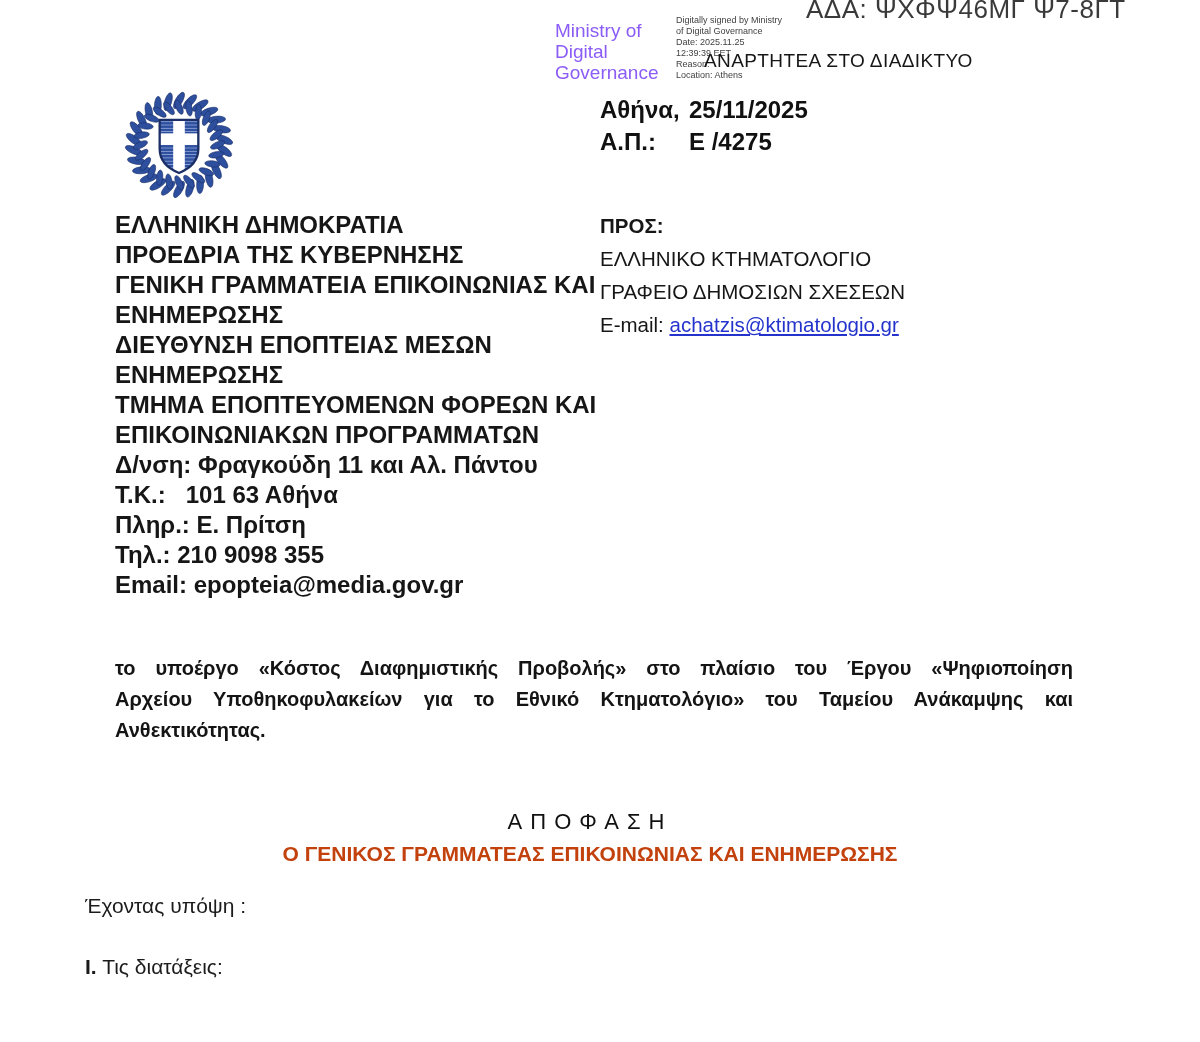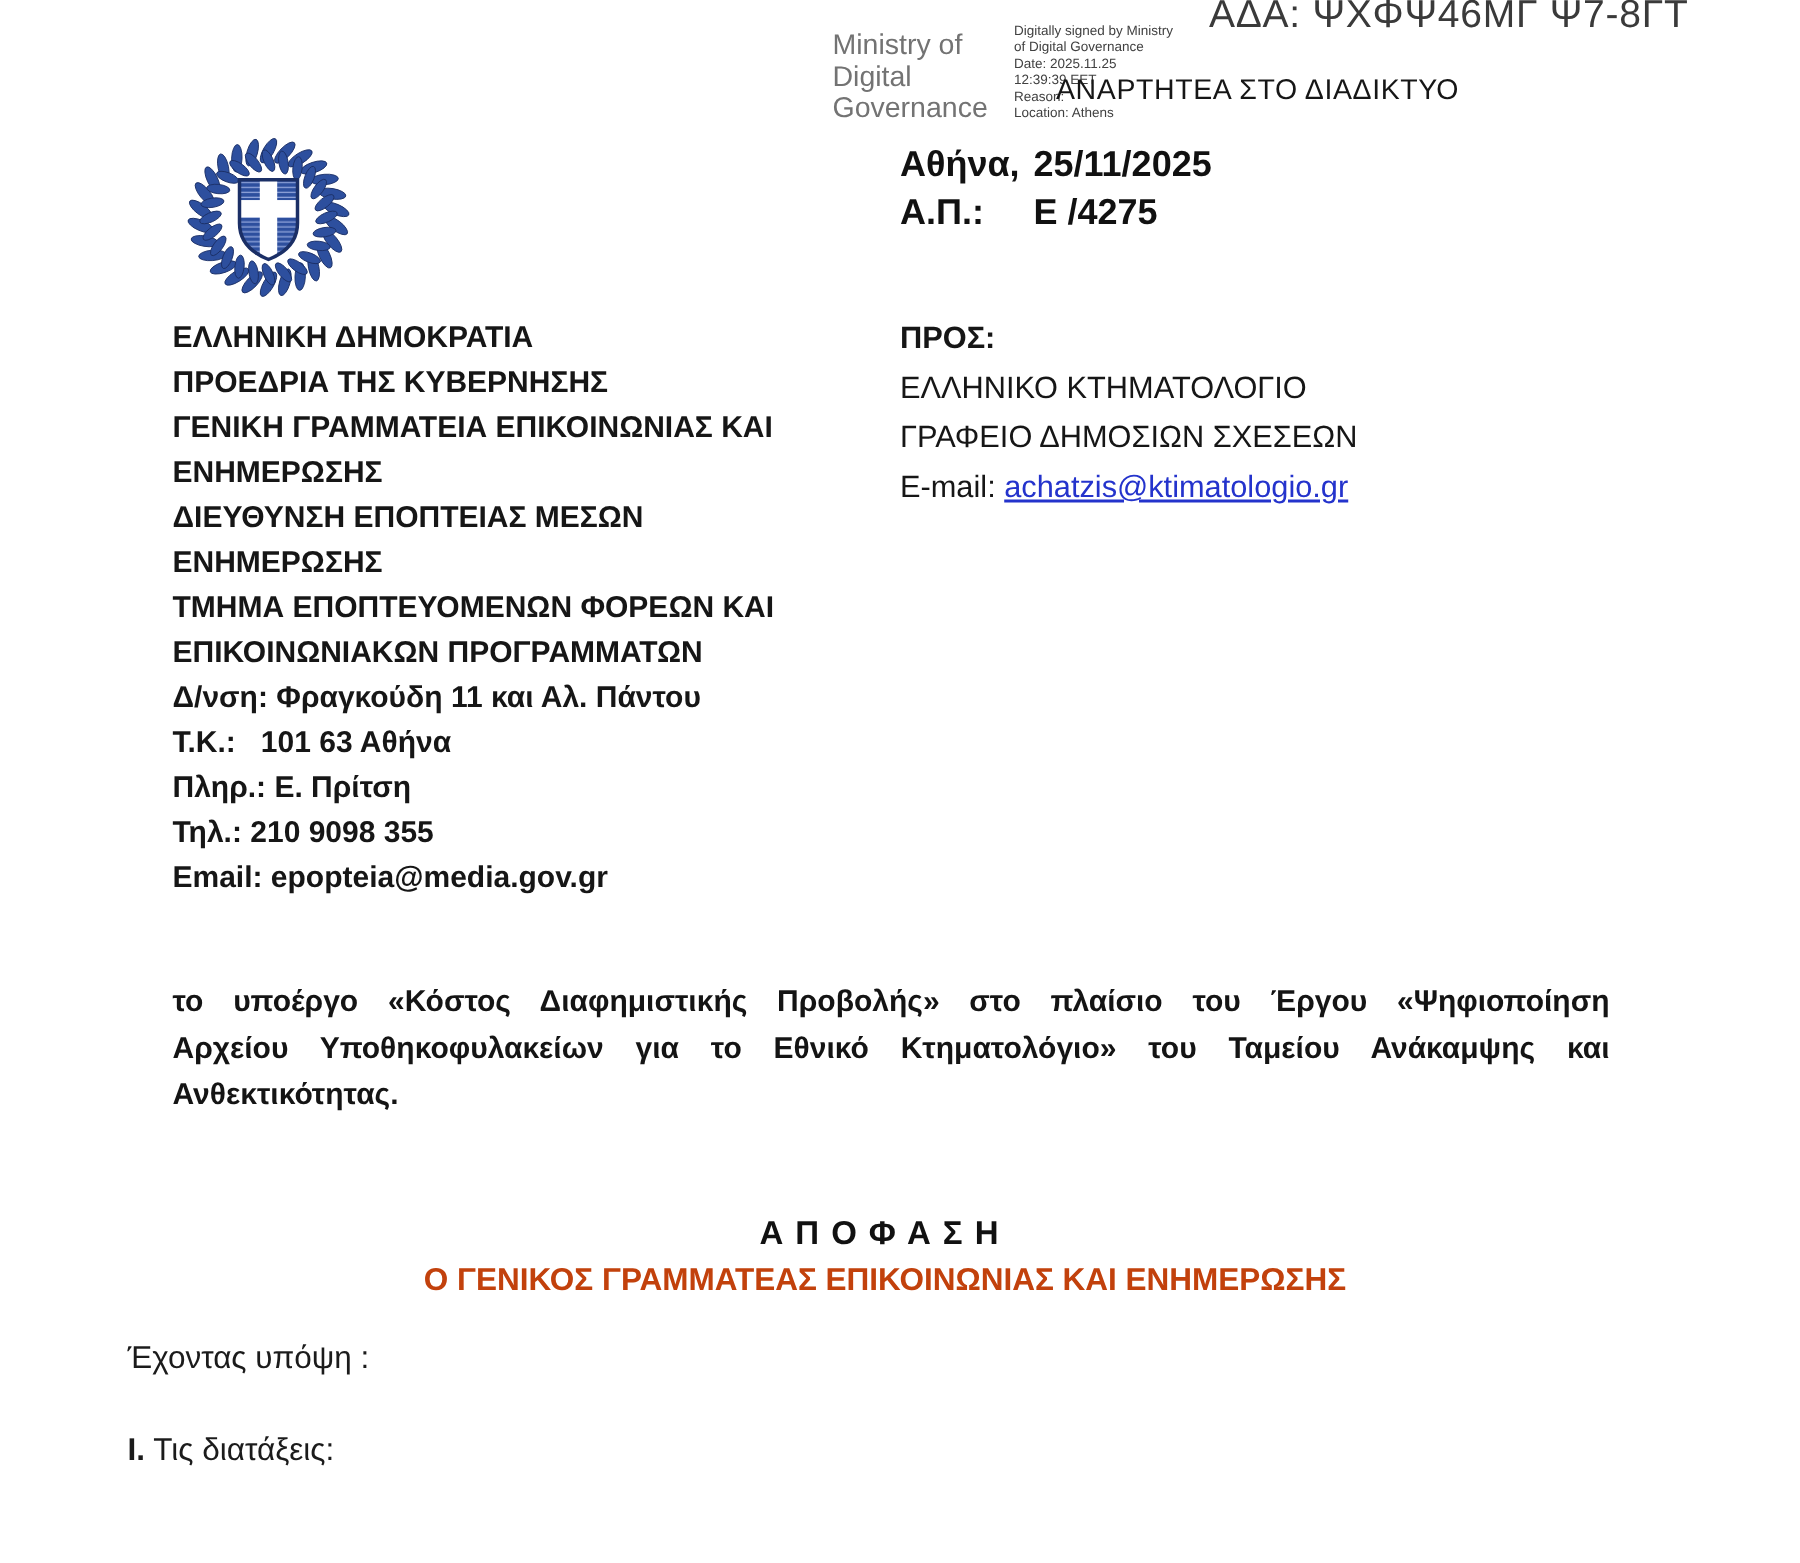--- a/index.html
+++ b/index.html
@@ -14,53 +14,53 @@
   .abs{position:absolute;}
 
   
   .ada-line{
     left:806px;top:-6px;
     font-size:26px;letter-spacing:0.5px;
     color:#3a3a3a;white-space:nowrap;
   }
   .ministry-block{
     left:555px;top:20px;
-    font-size:19px;line-height:21px;color:#737373;
+    font-size:19px;line-height:21px;color:#8b5cf6;
   }
   .signature-block{
     left:676px;top:15px;
     font-size:9px;line-height:11px;color:#414141;
   }
   .anartitea{
     left:704px;top:50px;
     font-size:19px;color:#161616;white-space:nowrap;letter-spacing:0.4px;
   }
   .date-block{left:600px;top:94px;font-size:24px;font-weight:bold;color:#111;}
   .date-row{display:flex;line-height:32px;}
   .date-row .lbl{width:89px;}
 
   
   .emblem{left:116px;top:86px;width:126px;height:116px;}
 
   
-  .sender-block{left:115px;top:210px;font-size:20px;font-weight:bold;line-height:30px;color:#161616;}
+  .sender-block{left:115px;top:210px;font-size:24px;font-weight:bold;line-height:30px;color:#161616;}
   .sender-line{white-space:pre;}
 
   
   .recipient-block{left:600px;top:209px;font-size:20.5px;line-height:33px;color:#161616;}
   .to-label{font-weight:bold;}
   .email-link{color:#2433cc;text-decoration:underline;}
 
   
   .subject-block{left:115px;top:653px;width:958px;font-size:20px;font-weight:bold;line-height:31px;color:#141414;}
   .jline{text-align:justify;text-align-last:justify;white-space:normal;}
   .jline-last{text-align:left;}
 
   
-  .decision-title{left:85px;top:809px;width:1010px;text-align:center;font-size:22px;font-weight:bold;letter-spacing:8px;color:#111;}
+  .decision-title{left:85px;top:809px;width:1010px;text-align:center;font-size:22px;font-weight:normal;letter-spacing:8px;color:#111;}
   .decision-subtitle{left:85px;top:842px;width:1010px;text-align:center;font-size:21px;font-weight:bold;color:#c2410c;}
   .having-regard{left:85px;top:894px;font-size:21px;white-space:pre;}
   .provisions-line{left:85px;top:955px;font-size:21px;white-space:pre;}
   .provisions-line .marker{font-weight:bold;}
   .item1-line{
     left:85px;top:1003px;width:1028px;
     font-size:20px;
     text-align:justify;text-align-last:justify;
   }
 </style>

